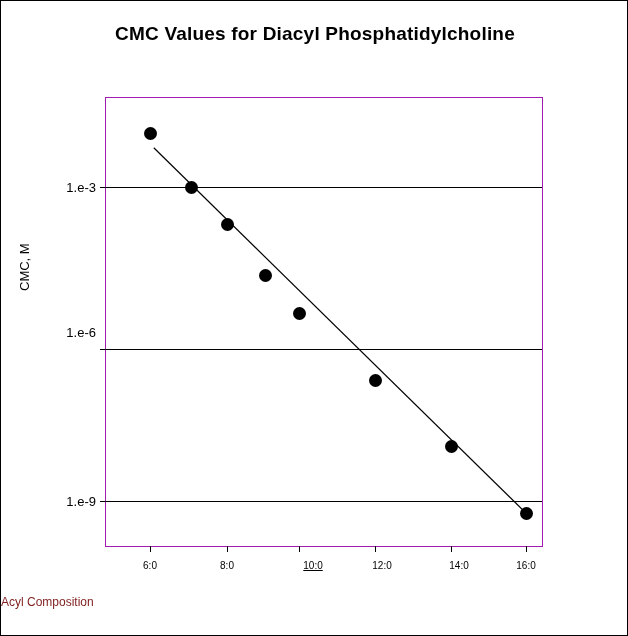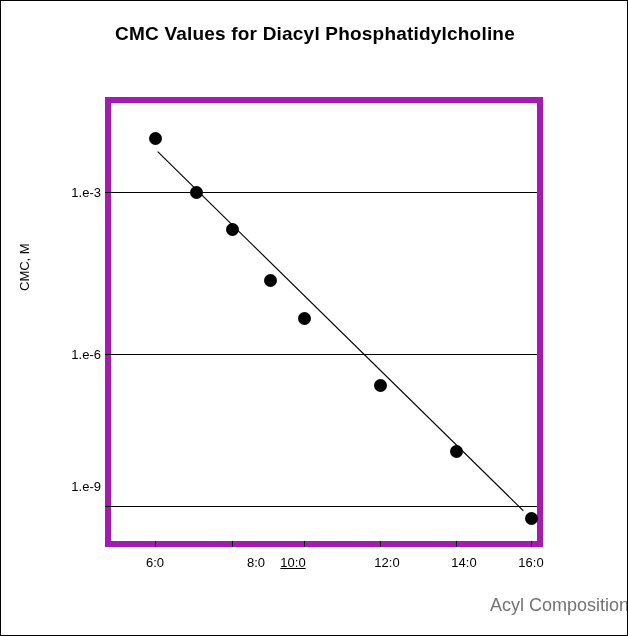--- a/index.html
+++ b/index.html
@@ -29,21 +29,21 @@
     font-weight: bold;
     color: #000000;
     letter-spacing: 0.2px;
   }
   #plot-frame {
     position: absolute;
     left: 104px;
     top: 96px;
     width: 438px;
     height: 450px;
-    border: 6px solid #a21caf;
+    border: 1px solid #a21caf;
     box-sizing: border-box;
   }
   .gridline {
     position: absolute;
     left: 0;
     width: 100%;
     height: 1px;
     background: #000000;
   }
   .tick-x {
@@ -67,21 +67,21 @@
     transform: translateY(-50%);
     font-size: 13px;
     color: #000000;
     white-space: nowrap;
   }
   .xlabel-text {
     position: absolute;
     top: 100%;
     margin-top: 14px;
     transform: translateX(-50%);
-    font-size: 13px;
+    font-size: 10px;
     color: #000000;
     white-space: nowrap;
   }
   .point {
     position: absolute;
     width: 13px;
     height: 13px;
     margin-left: -6.5px;
     margin-top: -6.5px;
     border-radius: 50%;
@@ -95,23 +95,23 @@
     color: #000000;
     transform: rotate(-90deg);
     transform-origin: left top;
     white-space: nowrap;
   }
   #axis-x-title {
     position: absolute;
     left: 0;
     top: 594px;
     width: 628px;
-    text-align: right;
-    font-size: 18px;
-    color: #737373;
+    text-align: left;
+    font-size: 12px;
+    color: #7f1d1d;
   }
   #fit-line-svg {
     position: absolute;
     left: 0;
     top: 0;
     width: 100%;
     height: 100%;
     overflow: visible;
   }
 </style>
@@ -126,33 +126,33 @@
 
     <div class="gridline" style="top:89px;"></div>
     <div class="gridline" style="top:251px;"></div>
     <div class="gridline" style="top:403px;"></div>
 
     <div class="tick-y" style="top:89px;"></div>
     <div class="tick-y" style="top:251px;"></div>
     <div class="tick-y" style="top:403px;"></div>
 
     <div class="ylabel-text" style="top:89px;">1.e-3</div>
-    <div class="ylabel-text" style="top:251px;">1.e-6</div>
-    <div class="ylabel-text" style="top:383px;text-align:right;">1.e-9</div>
+    <div class="ylabel-text" style="top:234px;">1.e-6</div>
+    <div class="ylabel-text" style="top:403px;text-align:right;">1.e-9</div>
 
     <div class="tick-x" style="left:44px;"></div>
     <div class="tick-x" style="left:121px;"></div>
     <div class="tick-x" style="left:193px;"></div>
     <div class="tick-x" style="left:269px;"></div>
     <div class="tick-x" style="left:345px;"></div>
     <div class="tick-x" style="left:420px;"></div>
 
     <div class="xlabel-text" style="left:44px;">6:0</div>
-    <div class="xlabel-text" style="left:121px;margin-left:24px;">8:0</div>
-    <div class="xlabel-text" style="left:182px;text-decoration:underline;">10:0</div>
+    <div class="xlabel-text" style="left:121px;">8:0</div>
+    <div class="xlabel-text" style="left:207px;text-decoration:underline;">10:0</div>
     <div class="xlabel-text" style="left:276px;">12:0</div>
     <div class="xlabel-text" style="left:353px;">14:0</div>
     <div class="xlabel-text" style="left:420px;text-align:center;">16:0</div>
 
     <svg id="fit-line-svg" viewBox="0 0 438 450" preserveAspectRatio="none">
       <line id="fit-line" x1="48" y1="50" x2="424" y2="419" stroke="#000000" stroke-width="1.2"></line>
     </svg>
 
     <div id="points-layer">
         <div class="point" title="6:0" style="left: 44px; top: 35px;"></div>

